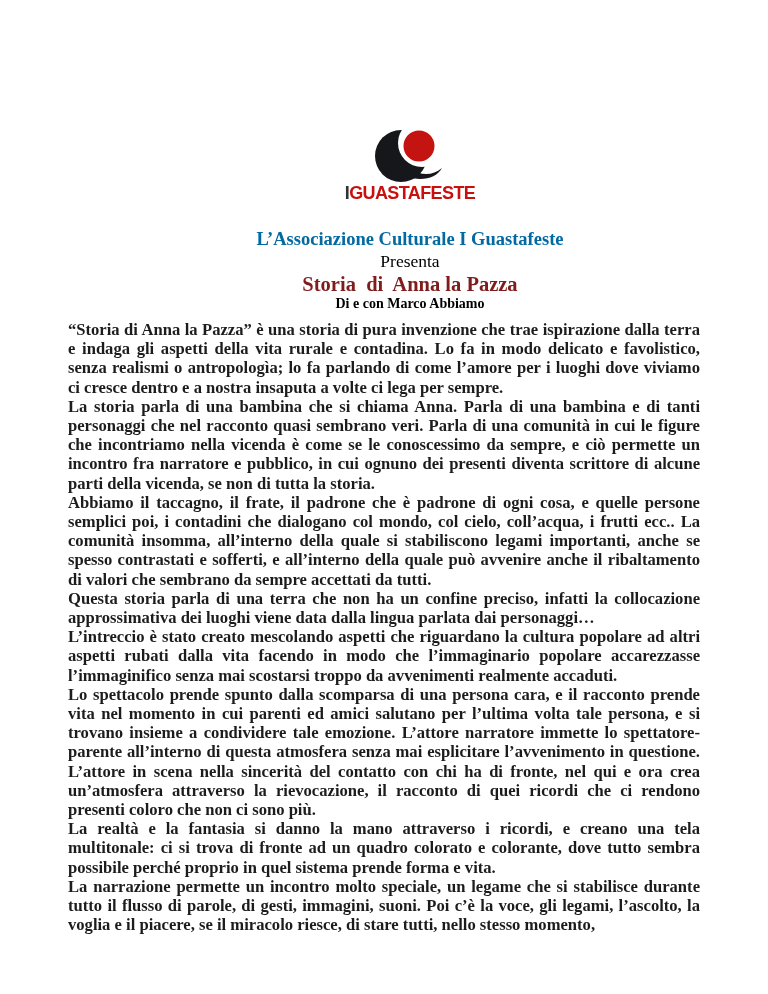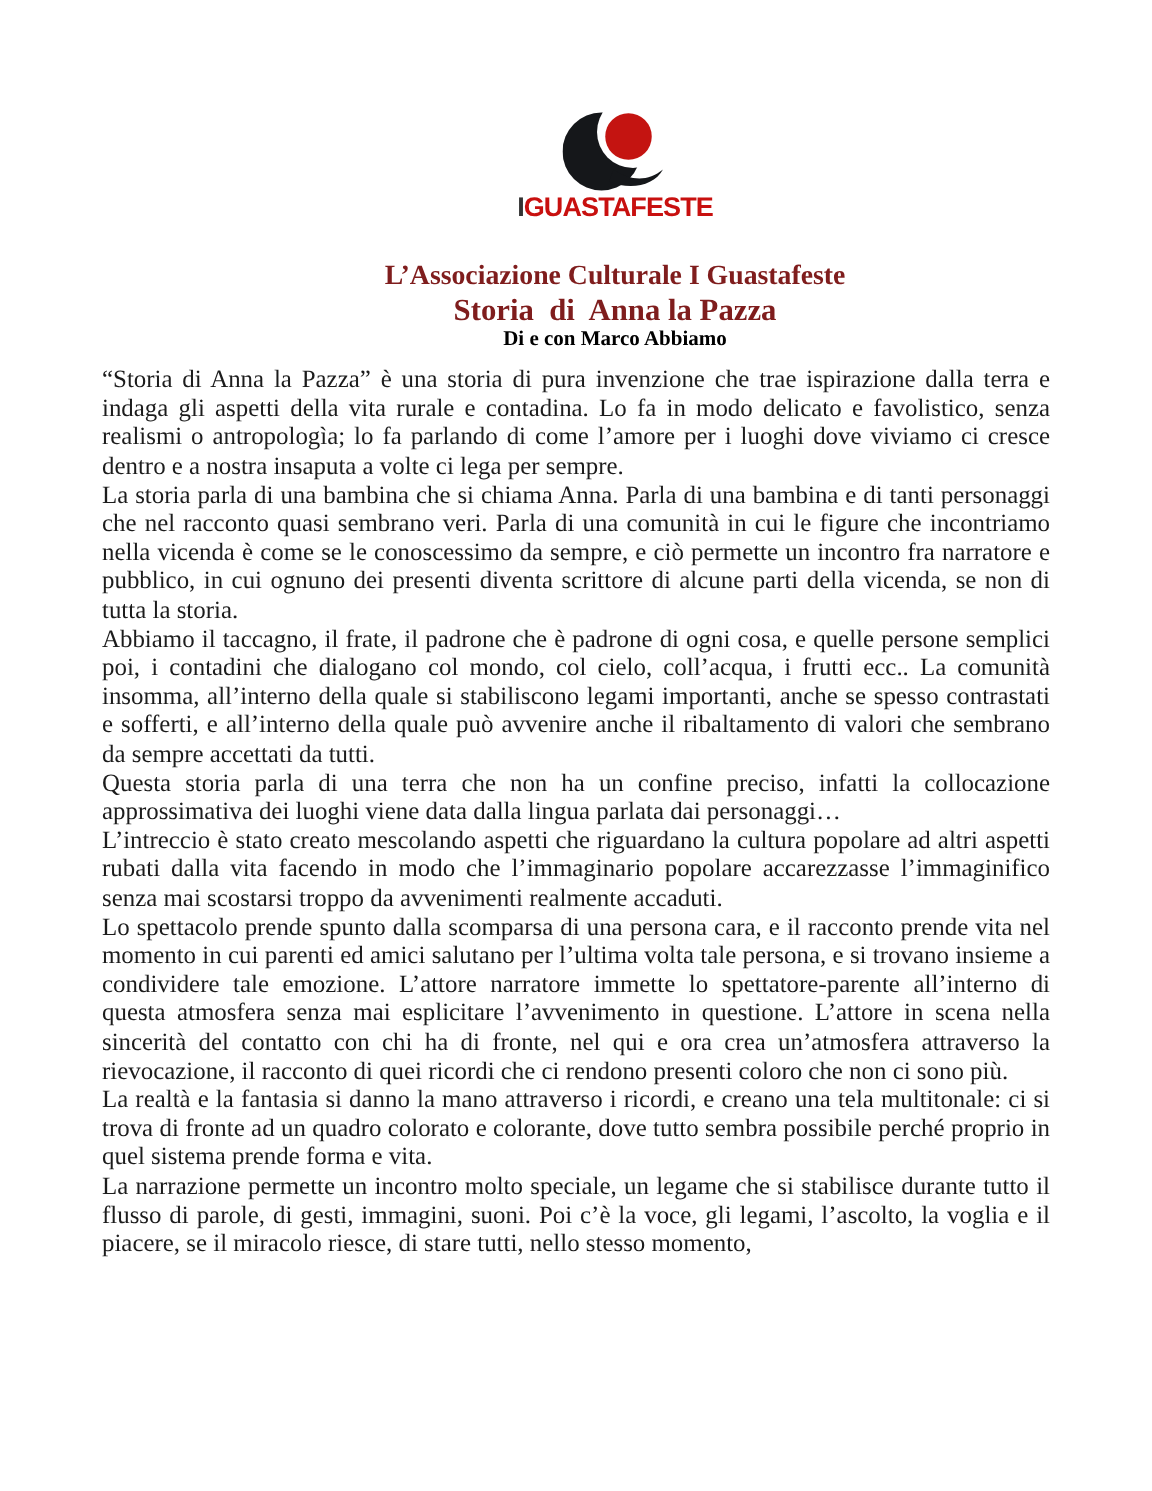--- a/index.html
+++ b/index.html
@@ -15,41 +15,41 @@
   .header {
     box-sizing: border-box;
     width: 100%;
     padding-left: 52px; 
     text-align: center;
   }
   .logo-plate {
     display: block;
     width: 240px;
     margin: 0 auto;
-    padding-top: 49px;
+    padding-top: 104px;
     background: transparent;
   }
   .logo-svg { display: block; margin: 23px auto 0; }
   .wordmark {
     font-family: "Liberation Sans", sans-serif;
     font-weight: bold;
     font-size: 18px;
     line-height: 18px;
     letter-spacing: -0.6px;
     margin-top: 1px;
     white-space: nowrap;
   }
   .wm-i    { color: #333333; }
   .wm-rest { color: #c8100f; }
   .association {
     margin-top: 26px;
     font-size: 18.5px;
     font-weight: bold;
     line-height: 22px;
-    color: #7f1d1d;
+    color: #0369a1;
   }
   .presenta {
     font-size: 17.5px;
     line-height: 22px;
     color: #000000;
   }
   .title {
     font-size: 20.5px;
     font-weight: bold;
     line-height: 24px;
@@ -62,21 +62,21 @@
     line-height: 15px;
     color: #000000;
   }
   .content {
     margin: 9px 68px 0 68px;
     text-align: justify;
     font-size: 16.6px;
     line-height: 19.2px;
     color: #1c1c1c;
   }
-  .content p { margin: 0; padding: 0; }
+  .content p { margin: 0; padding: 0; font-weight: bold; }
 </style>
 </head>
 <body>
 
 <div class="page">
 
   <div class="header">
 
     <div class="logo-plate">
       <svg class="logo-svg" width="70" height="56" viewBox="0 0 70 56" xmlns="http://www.w3.org/2000/svg">
@@ -84,20 +84,21 @@
         <circle cx="47" cy="16" r="24" fill="#ffffff"></circle>
         <path d="M34,41 C46,49 57,49 67,41 C61,52 45,55 31,49 Z" fill="#15171a"></path>
         <circle cx="44" cy="19" r="15.5" fill="#c41411"></circle>
       </svg>
       <div class="wordmark">
         <span class="wm-i">I</span><span class="wm-rest">GUASTAFESTE</span>
       </div>
     </div>
 
     <div class="association">L’Associazione Culturale I Guastafeste</div>
+    <div class="presenta">Presenta</div>
     <div class="title">Storia  di  Anna la Pazza</div>
     <div class="byline">Di e con Marco Abbiamo</div>
   </div>
 
   <div class="content">
     <p>“Storia di Anna la Pazza” è una storia di pura invenzione che trae ispirazione dalla terra e indaga gli aspetti della vita rurale e contadina. Lo fa in modo delicato e favolistico, senza realismi o antropologìa; lo fa parlando di come l’amore per i luoghi dove viviamo ci cresce dentro e a nostra insaputa a volte ci lega per sempre.</p>
     <p>La storia parla di una bambina che si chiama Anna. Parla di una bambina e di tanti personaggi che nel racconto quasi sembrano veri. Parla di una comunità in cui le figure che incontriamo nella vicenda è come se le conoscessimo da sempre, e ciò permette un incontro fra narratore e pubblico, in cui ognuno dei presenti diventa scrittore di alcune parti della vicenda, se non di tutta la storia.</p>
     <p>Abbiamo il taccagno, il frate, il padrone che è padrone di ogni cosa, e quelle persone semplici poi, i contadini che dialogano col mondo, col cielo, coll’acqua, i frutti ecc.. La comunità insomma, all’interno della quale si stabiliscono legami importanti, anche se spesso contrastati e sofferti, e all’interno della quale può avvenire anche il ribaltamento di valori che sembrano da sempre accettati da tutti.</p>
     <p>Questa storia parla di una terra che non ha un confine preciso, infatti la collocazione approssimativa dei luoghi viene data dalla lingua parlata dai personaggi…</p>
     <p>L’intreccio è stato creato mescolando aspetti che riguardano la cultura popolare ad altri aspetti rubati dalla vita facendo in modo che l’immaginario popolare accarezzasse l’immaginifico senza mai scostarsi troppo da avvenimenti realmente accaduti.</p>

